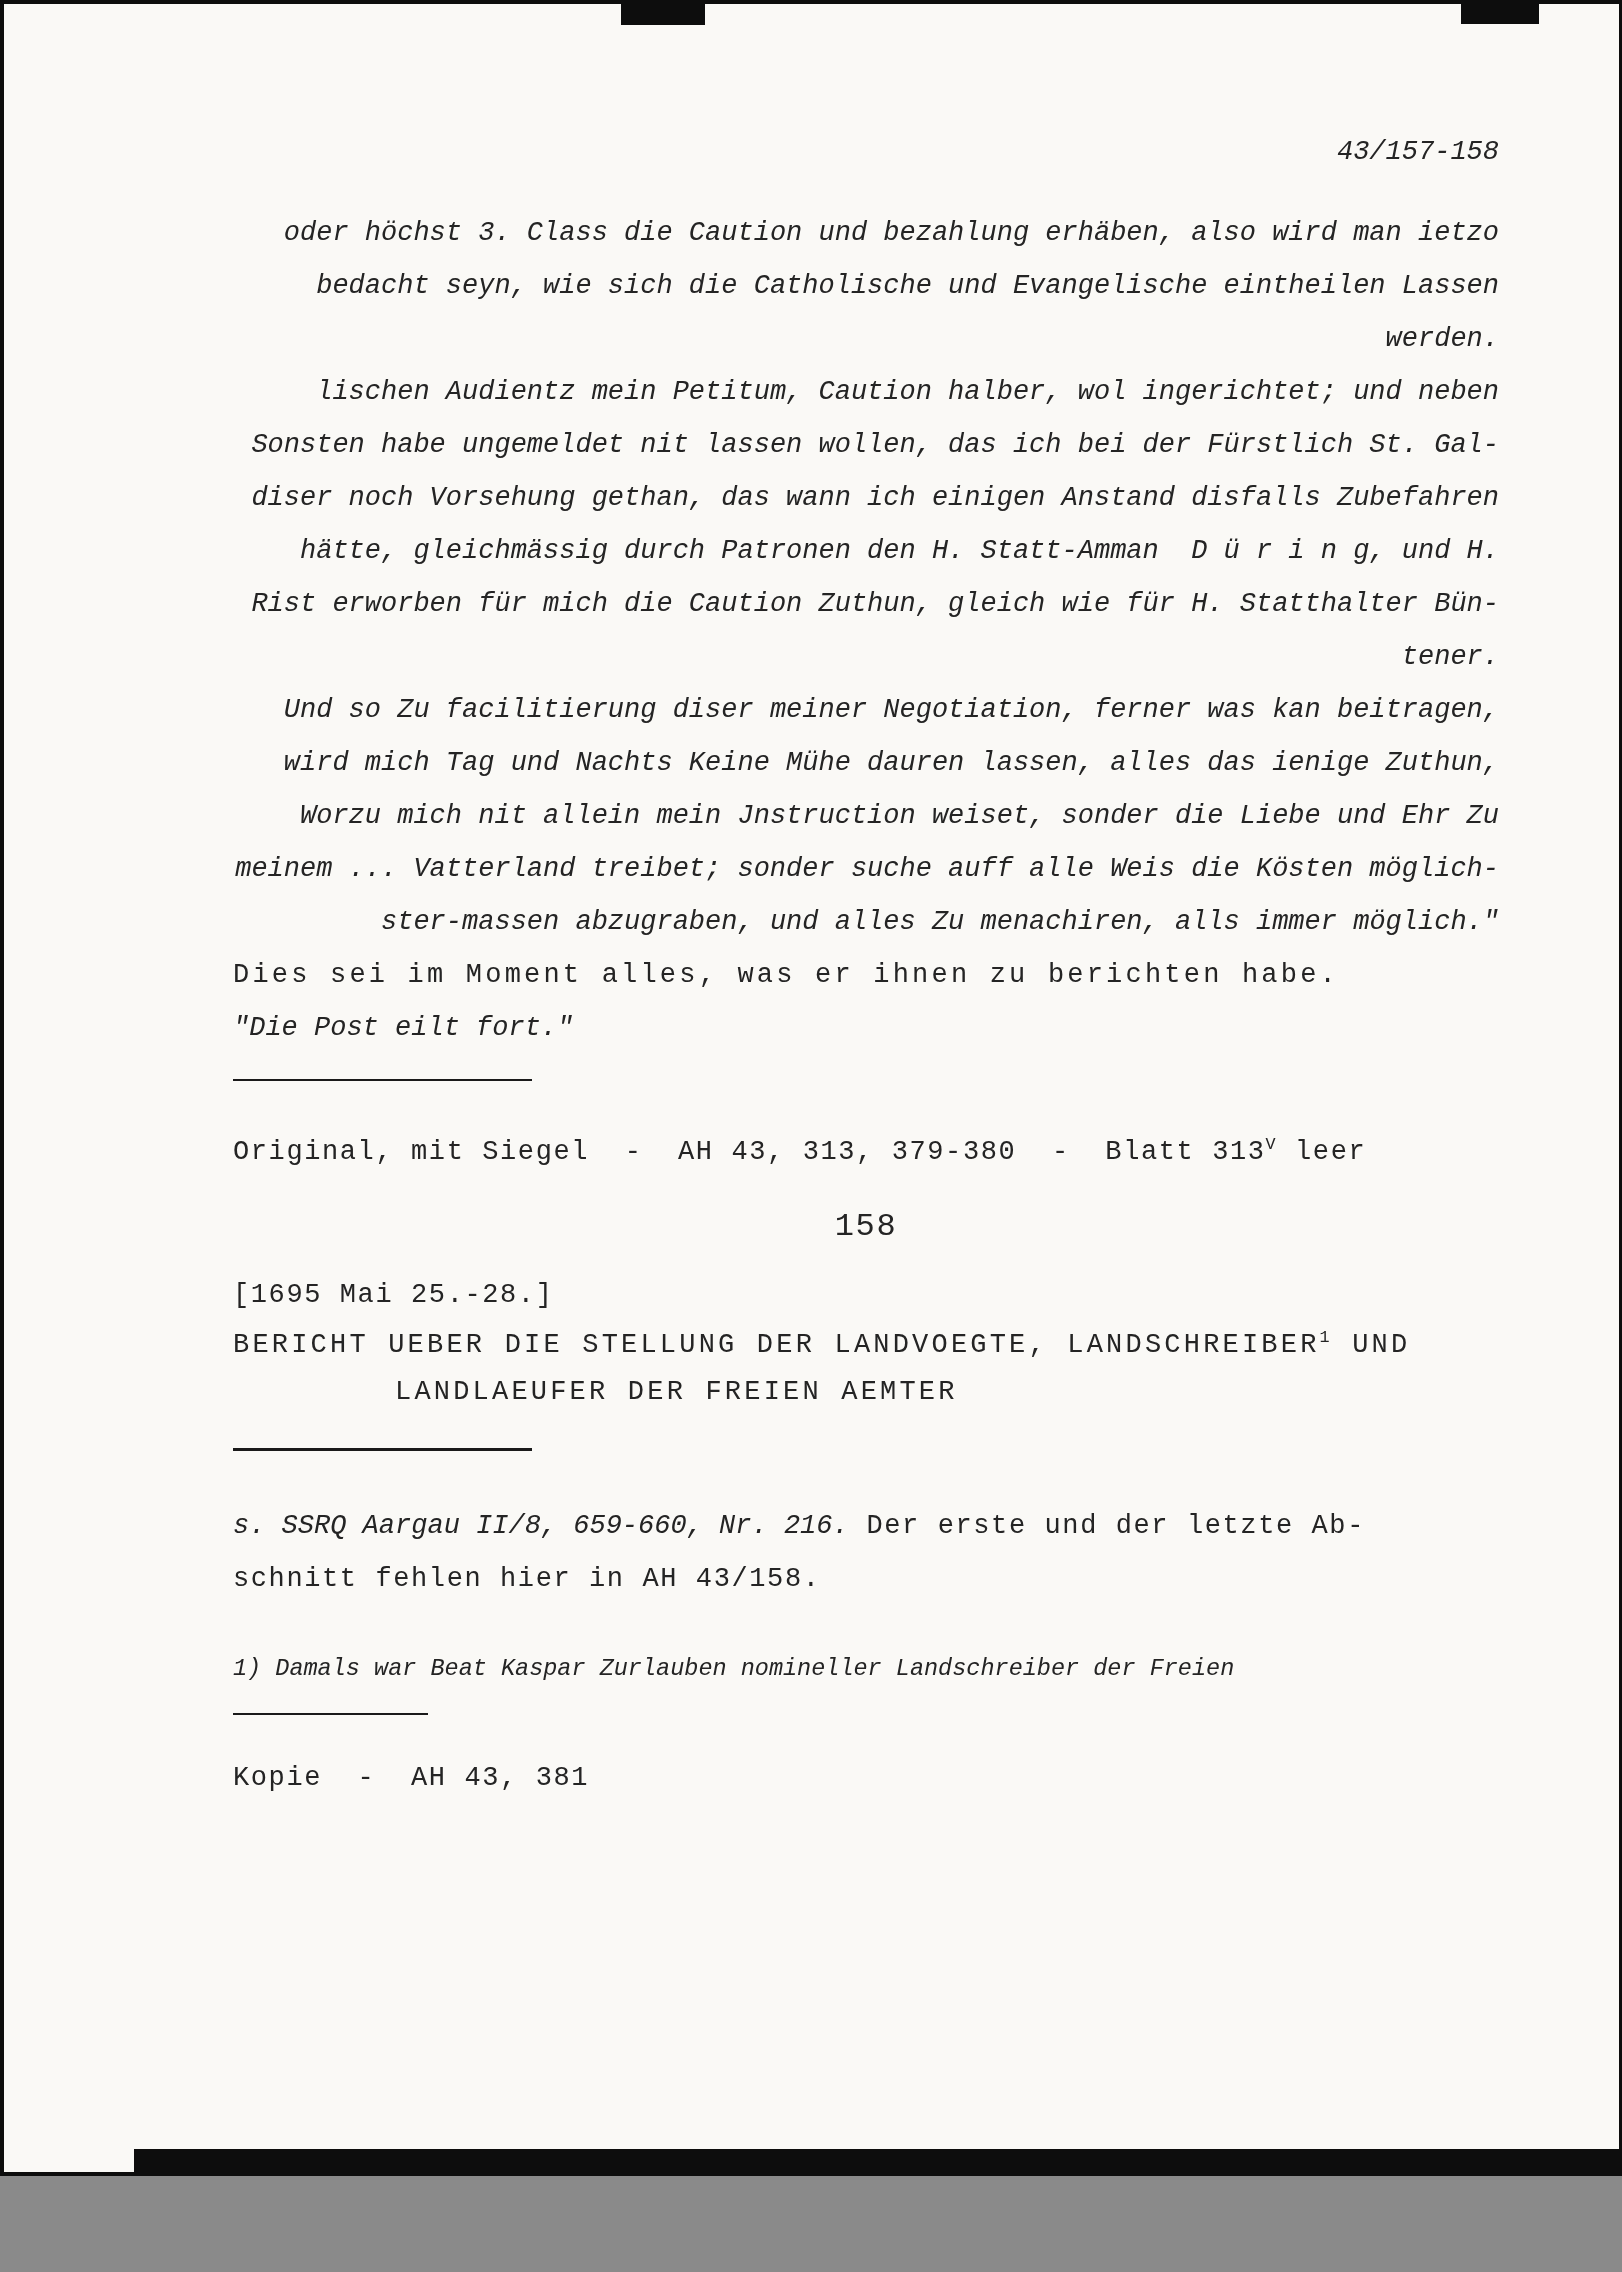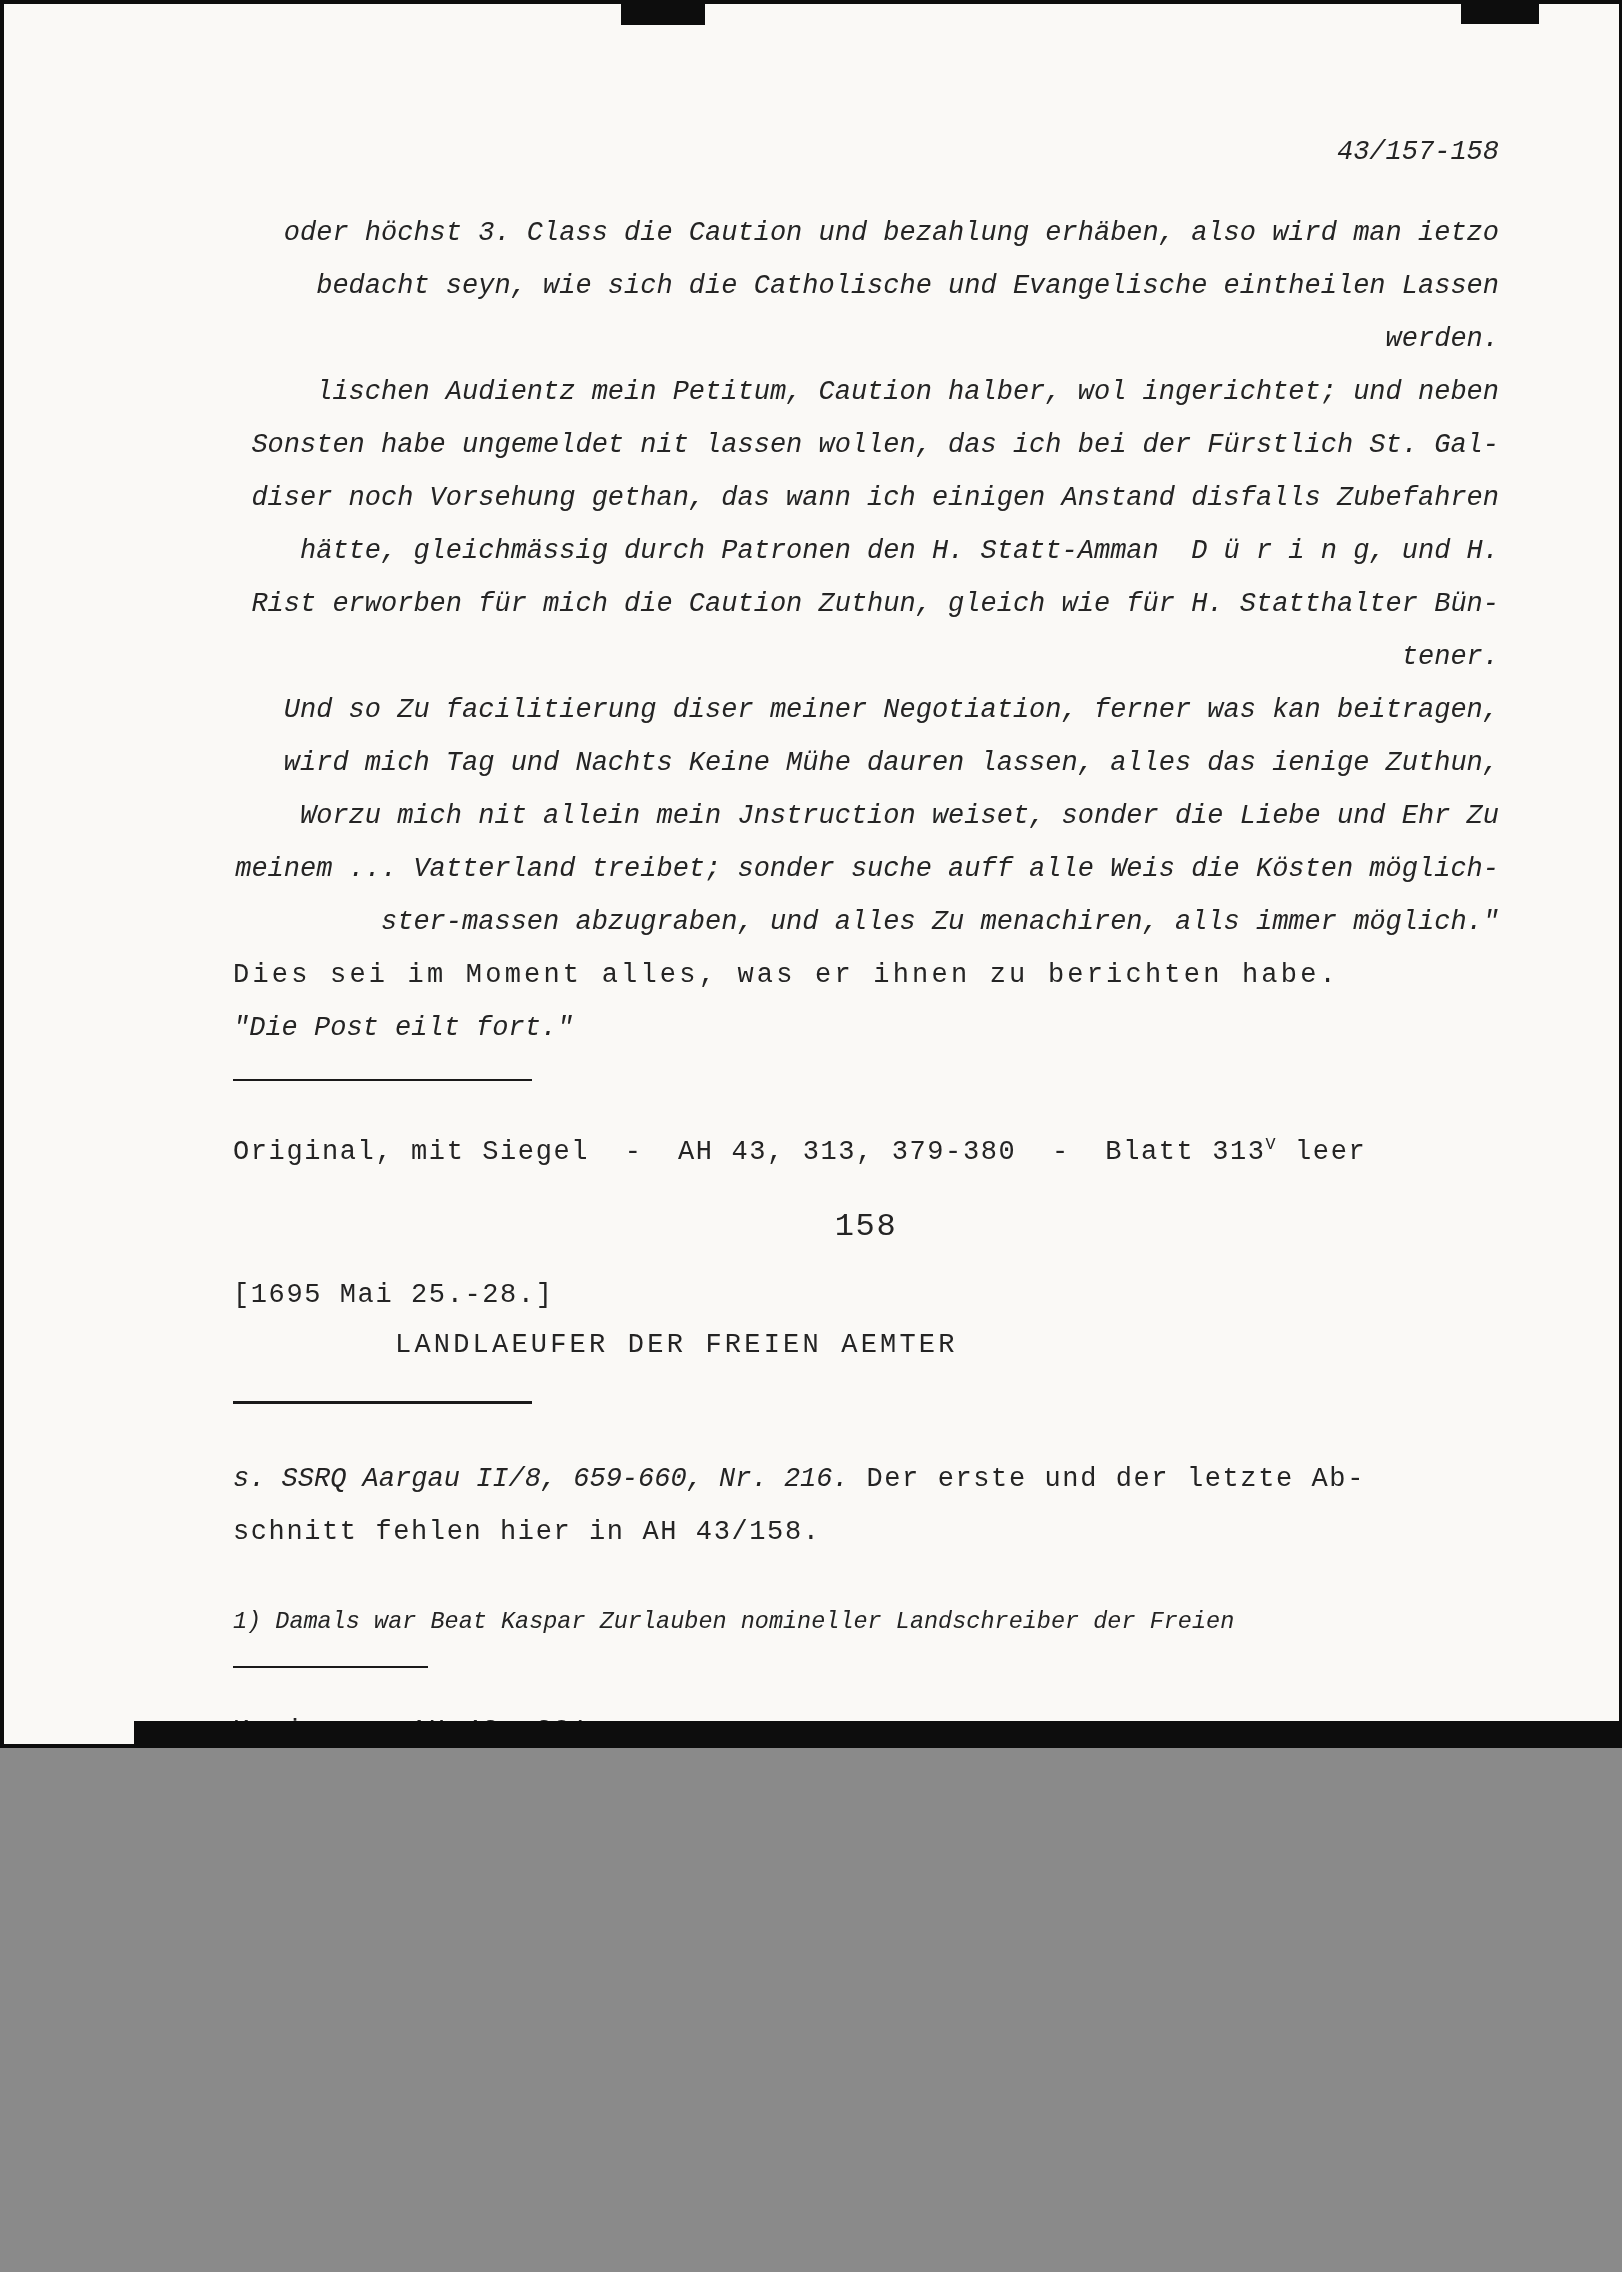--- a/index.html
+++ b/index.html
@@ -1,19 +1,19 @@
 <!DOCTYPE html>
 <html style="font-size:13px"><head>
 <meta charset="utf-8">
 <style>
   html, body { margin: 0; padding: 0; background: #8a8a8a; }
   .page {
     position: relative;
     width: 1623px;
-    height: 1748px;
+    height: 2176px;
     margin: 0 auto;
     background: #faf9f6;
     border: 4px solid #0d0d0d;
     box-sizing: border-box;
     overflow: hidden;
     font-family: "Liberation Mono", "DejaVu Sans Mono", monospace;
     color: #242424;
   }
   .artifact { position: absolute; background: #0d0d0d; }
   .top-mark-1 { left: 617px; top: 0; width: 84px; height: 21px; }
@@ -112,20 +112,21 @@
 
     <div class="rule rule-1"></div>
 
     <div class="line roman spaced-sm"><span>Original, mit Siegel  -  AH 43, 313, 379-380  -  Blatt 313</span><span class="sup">V</span><span> leer</span></div>
 
     <div class="section-number roman">158</div>
 
     <div class="line roman spaced-sm date-line">[1695 Mai 25.-28.]</div>
 
     <div class="title-block roman">
+      <div class="line spaced"><span>BERICHT UEBER DIE STELLUNG DER LANDVOEGTE, LANDSCHREIBER</span><span class="sup">1</span><span> UND</span></div>
       <div class="line spaced title-line2">LANDLAEUFER DER FREIEN AEMTER</div>
     </div>
 
     <div class="rule rule-2"></div>
 
     <div class="ref-block">
       <div class="line"><span class="italic">s. SSRQ Aargau II/8, 659-660, Nr. 216.</span><span class="roman spaced-sm"> Der erste und der letzte Ab-</span></div>
       <div class="line roman spaced-sm">schnitt fehlen hier in AH 43/158.</div>
     </div>
 

